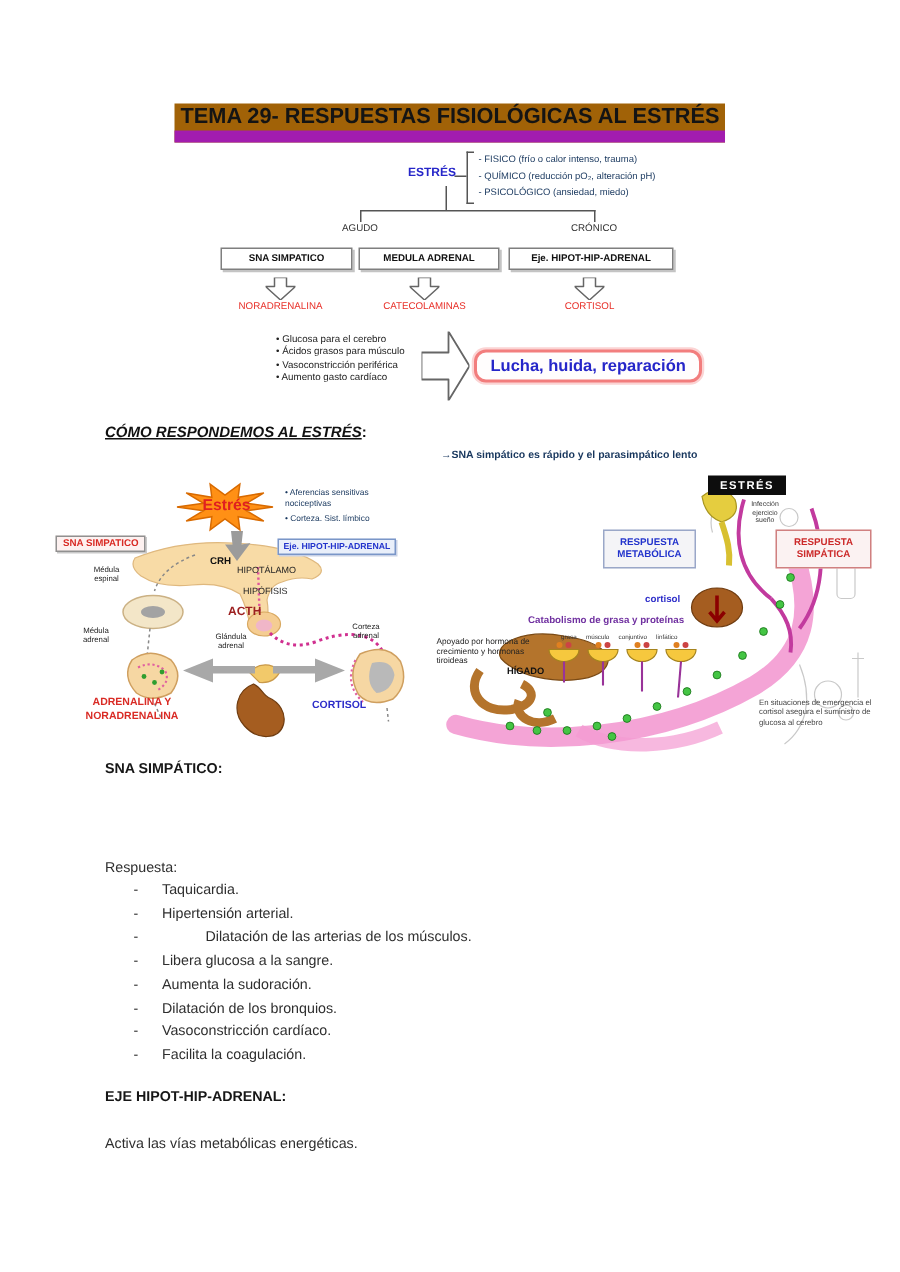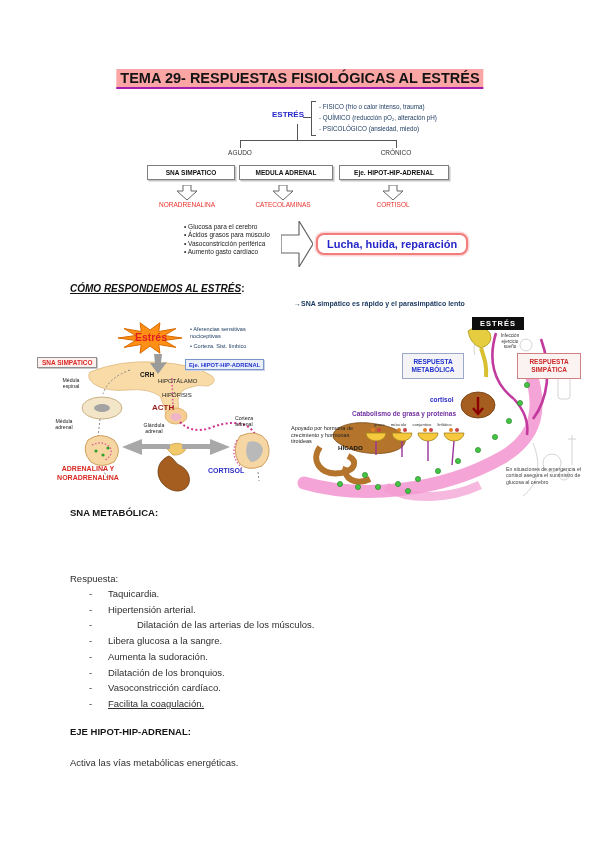--- a/index.html
+++ b/index.html
@@ -1,20 +1,20 @@
 <!DOCTYPE html>
 <html><head>
 <meta charset="utf-8">
 <style>
   html,body{margin:0;padding:0;background:#e9e9e9;}
   .page{position:relative;width:600px;height:848px;background:#ffffff;margin:0 auto;
         font-family:"Liberation Sans",sans-serif;overflow:hidden;}
   
   .title{position:absolute;left:50%;top:69px;transform:translateX(-50%);
-         background:#fca5a5;border-bottom:2px solid #a21caf;color:#141414;
+         background:#a16207;border-bottom:8px solid #a21caf;color:#141414;
          font-size:14.5px;font-weight:bold;padding:1px 4px;white-space:nowrap;}
   
   .vline{position:absolute;width:1px;background:#555;}
   .hline{position:absolute;height:1px;background:#555;}
   .bracket{position:absolute;left:311px;top:101px;width:4px;height:33px;
            border-left:1px solid #555;border-top:1px solid #555;border-bottom:1px solid #555;}
   .fc-root{position:absolute;left:272px;top:110px;font-size:8px;font-weight:bold;color:#2626c9;white-space:nowrap;}
   .stressors{position:absolute;left:319px;top:101px;font-size:6.3px;color:#17365d;line-height:11px;white-space:nowrap;}
   .stressor::before{content:"- ";}
   .branch{position:absolute;transform:translateX(-50%);font-size:6.5px;color:#333;white-space:nowrap;}
@@ -239,28 +239,28 @@
     <div class="respbox metabolic">RESPUESTA METABÓLICA</div>
     <div class="respbox simpatica">RESPUESTA SIMPÁTICA</div>
     <div class="dl cortisol-sm">cortisol</div>
     <div class="dl catabolismo">Catabolismo de grasa y proteínas</div>
     <div class="dl tissues">grasa músculo conjuntivo linfático</div>
     <div class="dl apoyado">Apoyado por hormona de crecimiento y hormonas tiroideas</div>
     <div class="dl higado">HÍGADO</div>
     <div class="dl emergencia">En situaciones de emergencia el cortisol asegura el suministro de glucosa al cerebro</div>
   </div>
 
-  <div class="bodytxt bold" style="top:507px;">SNA METABÓLICA:</div>
+  <div class="bodytxt bold" style="top:507px;">SNA SIMPÁTICO:</div>
   <div class="bodytxt" style="top:573px;">Respuesta:</div>
 
   <div class="resp-item" style="top:588px;">Taquicardia.</div>
   <div class="resp-item" style="top:604px;">Hipertensión arterial.</div>
   <div class="resp-item" style="top:619px;padding-left:29px;">Dilatación de las arterias de los músculos.</div>
   <div class="resp-item" style="top:635px;">Libera glucosa a la sangre.</div>
   <div class="resp-item" style="top:651px;">Aumenta la sudoración.</div>
   <div class="resp-item" style="top:667px;">Dilatación de los bronquios.</div>
   <div class="resp-item" style="top:682px;">Vasoconstricción cardíaco.</div>
-  <div class="resp-item" style="top:698px;text-decoration:underline;">Facilita la coagulación.</div>
+  <div class="resp-item" style="top:698px;">Facilita la coagulación.</div>
 
   <div class="bodytxt bold" style="top:726px;">EJE HIPOT-HIP-ADRENAL:</div>
   <div class="bodytxt" style="top:757px;">Activa las vías metabólicas energéticas.</div>
 
 </div>
 
 </body></html>

